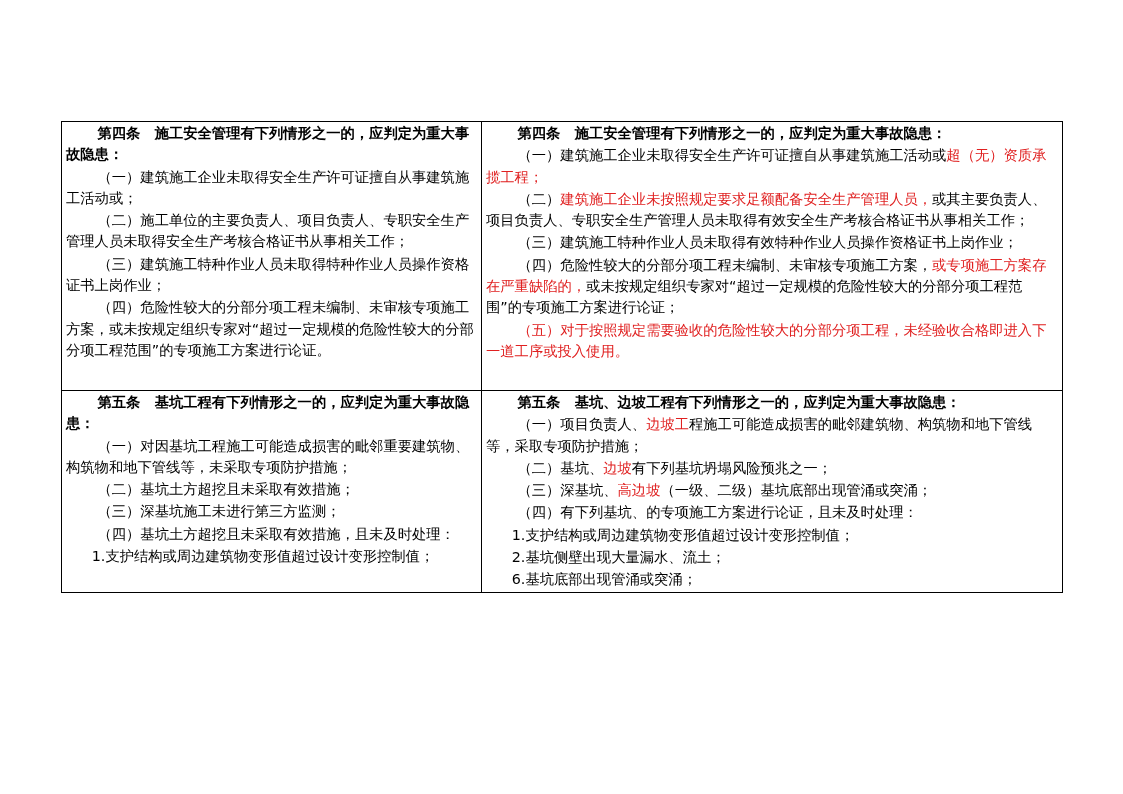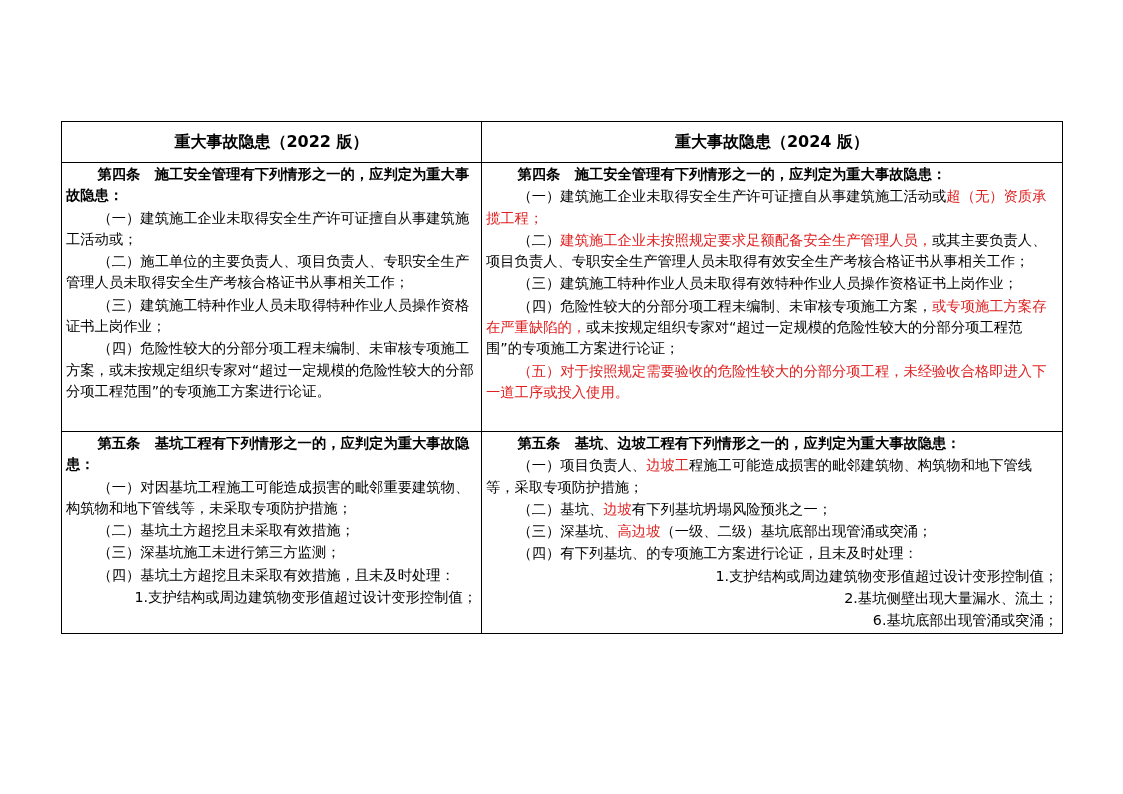--- a/index.html
+++ b/index.html
@@ -10,40 +10,36 @@
                 border-collapse: collapse; table-layout: fixed; }
     table.cmp td { border: 1.5px solid #000; vertical-align: top; padding: 0 3px; }
     td.title { height: 40px; text-align: center; vertical-align: middle !important;
                font-size: 16px; font-weight: bold; letter-spacing: 0.5px; }
     td.head { height: 40px; text-align: center; vertical-align: middle !important;
               font-size: 16px; font-weight: bold; }
     .col-l { width: 420px; }
     .col-r { width: 581px; }
     .cell { font-size: 14.3px; line-height: 21.3px; padding-top: 1px; padding-bottom: 1px; }
     .p { text-indent: 2.2em; margin: 1px; }
-    .p.sub { text-indent: 1.8em; text-align: right; }
+    .p.sub { text-indent: 1.8em; }
     .art { font-weight: bold; }
     .red { color: #e02020; }
     .sec1 { height: 268px; }
     .sec2 { height: 186px; }
   </style>
 </head>
 <body>
 
 <div class="page">
   <table class="cmp">
     <colgroup>
         <col class="col-l">
         <col class="col-r">
       </colgroup>
     <tbody>
-    <tr>
-      <td class="head">重大事故隐患（2022 版）</td>
-      <td class="head">重大事故隐患（2024 版）</td>
-    </tr>
 
     <tr>
       <td class="cell sec1">
         <p class="p art">第四条　施工安全管理有下列情形之一的，应判定为重大事故隐患：</p>
         <p class="p">（一）建筑施工企业未取得安全生产许可证擅自从事建筑施工活动或；</p>
         <p class="p">（二）施工单位的主要负责人、项目负责人、专职安全生产管理人员未取得安全生产考核合格证书从事相关工作；</p>
         <p class="p">（三）建筑施工特种作业人员未取得特种作业人员操作资格证书上岗作业；</p>
         <p class="p">（四）危险性较大的分部分项工程未编制、未审核专项施工方案，或未按规定组织专家对“超过一定规模的危险性较大的分部分项工程范围”的专项施工方案进行论证。</p>
       </td>
       <td class="cell sec1">

